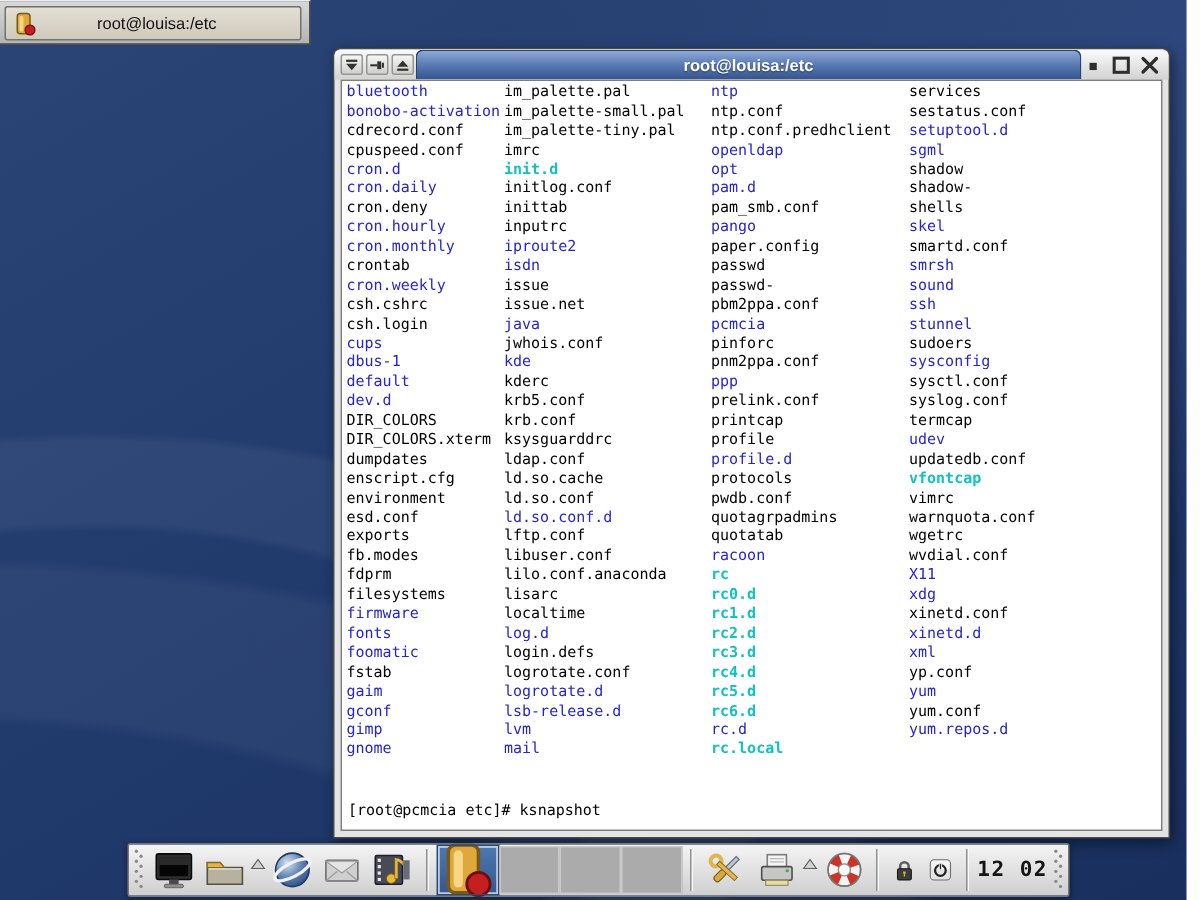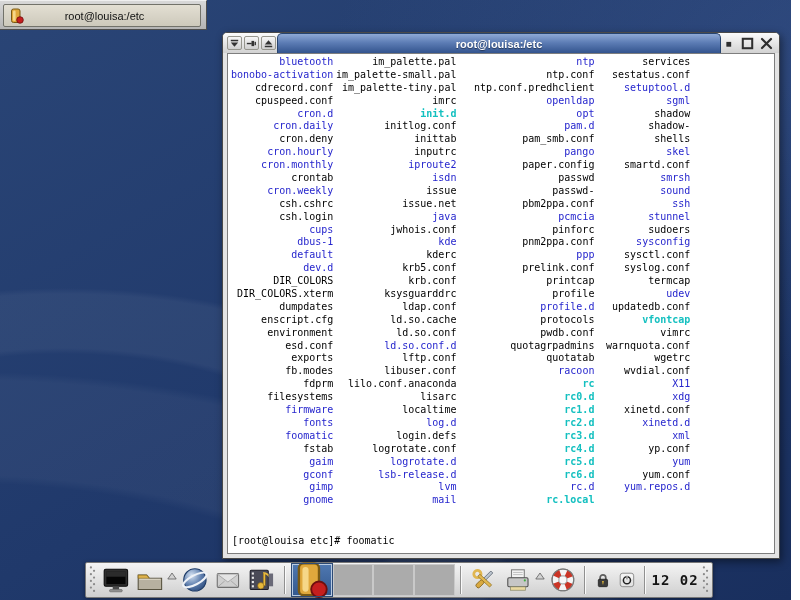--- a/index.html
+++ b/index.html
@@ -55,21 +55,21 @@
   }
   .tb-right{position:absolute; right:5px; top:3px; display:flex; gap:4px; z-index:2;}
   .tb-right .tbtn{width:15px;height:14px;display:flex;align-items:center;justify-content:center;}
   .tbtn svg{width:13px;height:13px;}
   
   .terminal{
     position:absolute; left:4px; right:4px; top:20px; bottom:4px;
     background:#fff; border:1px solid #7e7e7e; overflow:hidden;
     font-family:"DejaVu Sans Mono",monospace; font-size:10px; line-height:12.9px;
   }
-  .t-col{position:absolute; top:2px; white-space:pre;text-align:right;}
+  .t-col{position:absolute; top:2px; white-space:pre;}
   .t-line{height:12.9px;}
   .c-d{color:#2525cd;} .c-l{color:#14c0c0;font-weight:bold;} .c-f{color:#000;}
   .t-bottom{position:absolute; left:4px; top:455px; white-space:pre; color:#000;}
   
   .panel{
     position:absolute; left:85px; top:562px; width:628px; height:36px;
     background:linear-gradient(#f4f4f4,#cfcfcf);
     border:1px solid #787878; border-radius:2px; box-sizing:border-box;
     display:flex; align-items:center;
     box-shadow:0 1px 4px rgba(0,0,0,0.4);
@@ -165,21 +165,21 @@
             </span>
           </span>
         </div>
     </div>
     <div class="terminal" id="terminal">
         <div class="t-col" style="left: 378px;"><div class="t-line c-f">services</div><div class="t-line c-f">sestatus.conf</div><div class="t-line c-d">setuptool.d</div><div class="t-line c-d">sgml</div><div class="t-line c-f">shadow</div><div class="t-line c-f">shadow-</div><div class="t-line c-f">shells</div><div class="t-line c-d">skel</div><div class="t-line c-f">smartd.conf</div><div class="t-line c-d">smrsh</div><div class="t-line c-d">sound</div><div class="t-line c-d">ssh</div><div class="t-line c-d">stunnel</div><div class="t-line c-f">sudoers</div><div class="t-line c-d">sysconfig</div><div class="t-line c-f">sysctl.conf</div><div class="t-line c-f">syslog.conf</div><div class="t-line c-f">termcap</div><div class="t-line c-d">udev</div><div class="t-line c-f">updatedb.conf</div><div class="t-line c-l">vfontcap</div><div class="t-line c-f">vimrc</div><div class="t-line c-f">warnquota.conf</div><div class="t-line c-f">wgetrc</div><div class="t-line c-f">wvdial.conf</div><div class="t-line c-d">X11</div><div class="t-line c-d">xdg</div><div class="t-line c-f">xinetd.conf</div><div class="t-line c-d">xinetd.d</div><div class="t-line c-d">xml</div><div class="t-line c-f">yp.conf</div><div class="t-line c-d">yum</div><div class="t-line c-f">yum.conf</div><div class="t-line c-d">yum.repos.d</div></div>
         <div class="t-col" style="left: 246px;"><div class="t-line c-d">ntp</div><div class="t-line c-f">ntp.conf</div><div class="t-line c-f">ntp.conf.predhclient</div><div class="t-line c-d">openldap</div><div class="t-line c-d">opt</div><div class="t-line c-d">pam.d</div><div class="t-line c-f">pam_smb.conf</div><div class="t-line c-d">pango</div><div class="t-line c-f">paper.config</div><div class="t-line c-f">passwd</div><div class="t-line c-f">passwd-</div><div class="t-line c-f">pbm2ppa.conf</div><div class="t-line c-d">pcmcia</div><div class="t-line c-f">pinforc</div><div class="t-line c-f">pnm2ppa.conf</div><div class="t-line c-d">ppp</div><div class="t-line c-f">prelink.conf</div><div class="t-line c-f">printcap</div><div class="t-line c-f">profile</div><div class="t-line c-d">profile.d</div><div class="t-line c-f">protocols</div><div class="t-line c-f">pwdb.conf</div><div class="t-line c-f">quotagrpadmins</div><div class="t-line c-f">quotatab</div><div class="t-line c-d">racoon</div><div class="t-line c-l">rc</div><div class="t-line c-l">rc0.d</div><div class="t-line c-l">rc1.d</div><div class="t-line c-l">rc2.d</div><div class="t-line c-l">rc3.d</div><div class="t-line c-l">rc4.d</div><div class="t-line c-l">rc5.d</div><div class="t-line c-l">rc6.d</div><div class="t-line c-d">rc.d</div><div class="t-line c-l">rc.local</div></div>
         <div class="t-col" style="left: 108px;"><div class="t-line c-f">im_palette.pal</div><div class="t-line c-f">im_palette-small.pal</div><div class="t-line c-f">im_palette-tiny.pal</div><div class="t-line c-f">imrc</div><div class="t-line c-l">init.d</div><div class="t-line c-f">initlog.conf</div><div class="t-line c-f">inittab</div><div class="t-line c-f">inputrc</div><div class="t-line c-d">iproute2</div><div class="t-line c-d">isdn</div><div class="t-line c-f">issue</div><div class="t-line c-f">issue.net</div><div class="t-line c-d">java</div><div class="t-line c-f">jwhois.conf</div><div class="t-line c-d">kde</div><div class="t-line c-f">kderc</div><div class="t-line c-f">krb5.conf</div><div class="t-line c-f">krb.conf</div><div class="t-line c-f">ksysguarddrc</div><div class="t-line c-f">ldap.conf</div><div class="t-line c-f">ld.so.cache</div><div class="t-line c-f">ld.so.conf</div><div class="t-line c-d">ld.so.conf.d</div><div class="t-line c-f">lftp.conf</div><div class="t-line c-f">libuser.conf</div><div class="t-line c-f">lilo.conf.anaconda</div><div class="t-line c-f">lisarc</div><div class="t-line c-f">localtime</div><div class="t-line c-d">log.d</div><div class="t-line c-f">login.defs</div><div class="t-line c-f">logrotate.conf</div><div class="t-line c-d">logrotate.d</div><div class="t-line c-d">lsb-release.d</div><div class="t-line c-d">lvm</div><div class="t-line c-d">mail</div></div>
         <div class="t-col" style="left: 3px;"><div class="t-line c-d">bluetooth</div><div class="t-line c-d">bonobo-activation</div><div class="t-line c-f">cdrecord.conf</div><div class="t-line c-f">cpuspeed.conf</div><div class="t-line c-d">cron.d</div><div class="t-line c-d">cron.daily</div><div class="t-line c-f">cron.deny</div><div class="t-line c-d">cron.hourly</div><div class="t-line c-d">cron.monthly</div><div class="t-line c-f">crontab</div><div class="t-line c-d">cron.weekly</div><div class="t-line c-f">csh.cshrc</div><div class="t-line c-f">csh.login</div><div class="t-line c-d">cups</div><div class="t-line c-d">dbus-1</div><div class="t-line c-d">default</div><div class="t-line c-d">dev.d</div><div class="t-line c-f">DIR_COLORS</div><div class="t-line c-f">DIR_COLORS.xterm</div><div class="t-line c-f">dumpdates</div><div class="t-line c-f">enscript.cfg</div><div class="t-line c-f">environment</div><div class="t-line c-f">esd.conf</div><div class="t-line c-f">exports</div><div class="t-line c-f">fb.modes</div><div class="t-line c-f">fdprm</div><div class="t-line c-f">filesystems</div><div class="t-line c-d">firmware</div><div class="t-line c-d">fonts</div><div class="t-line c-d">foomatic</div><div class="t-line c-f">fstab</div><div class="t-line c-d">gaim</div><div class="t-line c-d">gconf</div><div class="t-line c-d">gimp</div><div class="t-line c-d">gnome</div></div>
       <div class="t-bottom">
-        <div class="t-line">[root@louisa etc]# foomatic</div>
+        <div class="t-line">[root@pcmcia etc]# ksnapshot</div>
         
         
       </div>
     </div>
   </div>
 
   <div class="panel" id="panel">
       <div class="p-grip">
         <span>
           <svg viewBox="0 0 8 30" style="width: 100%; height: 100%; display: block;">

